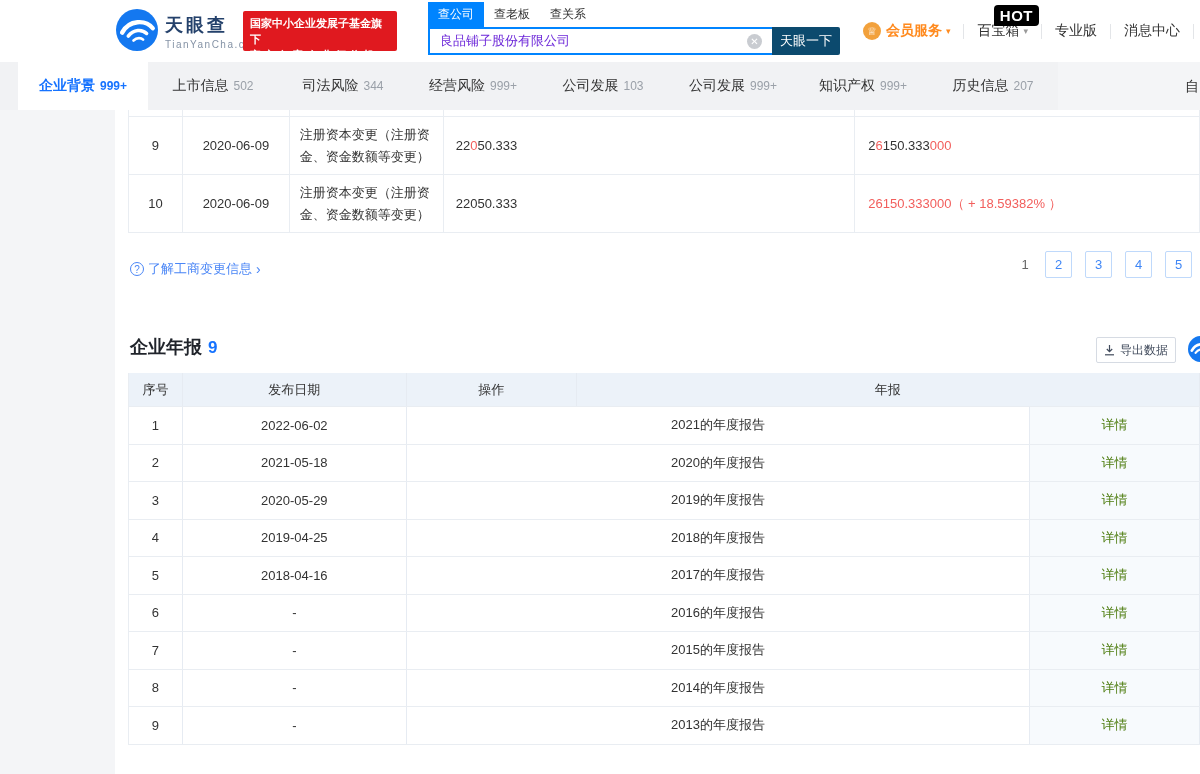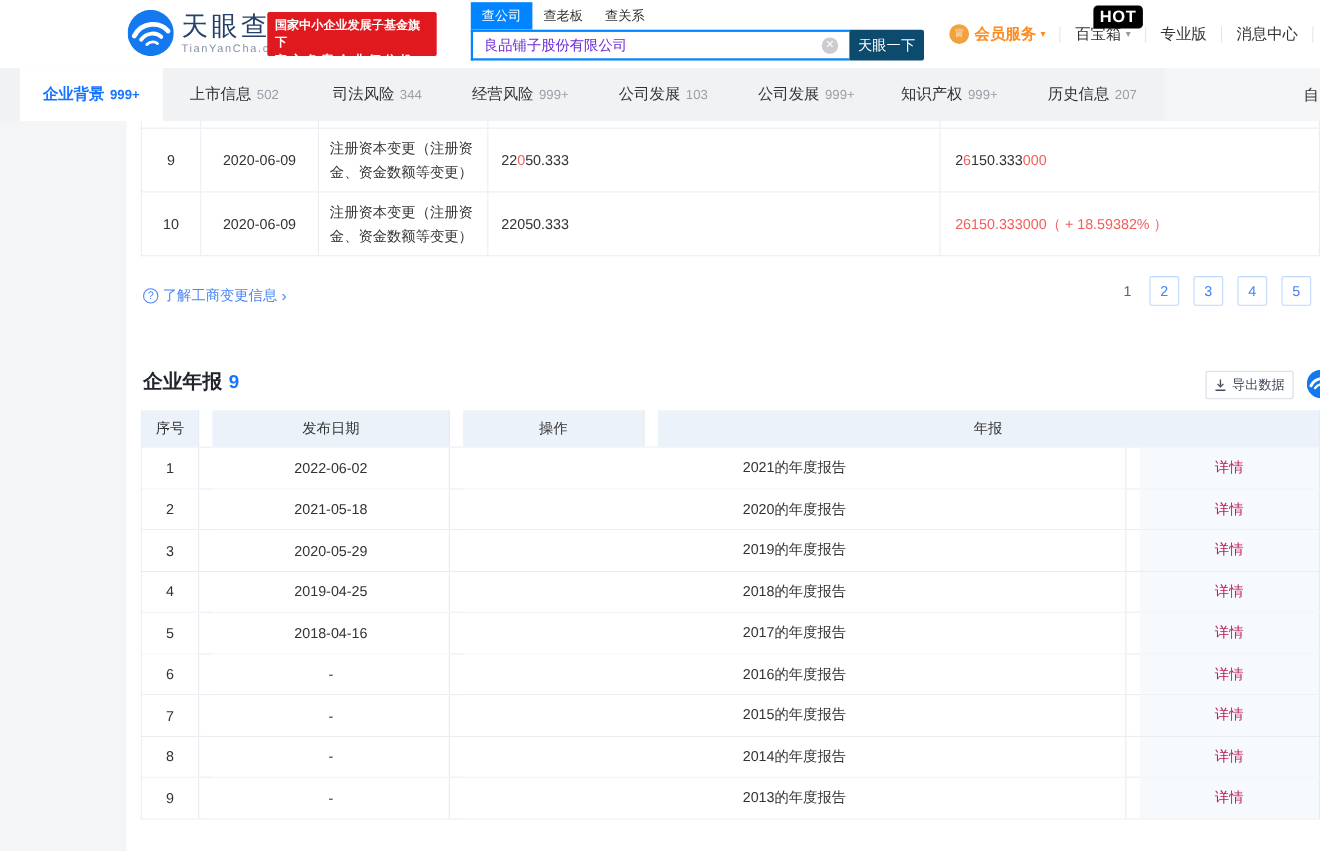--- a/index.html
+++ b/index.html
@@ -4,21 +4,21 @@
 <style>
   * { margin:0; padding:0; box-sizing:border-box; }
   html,body { width:1200px; height:774px; }
   body { font-family:"Liberation Sans","DejaVu Sans",sans-serif; background:#f4f5f7; color:#333; }
   .screen { position:relative; width:1200px; height:774px; overflow:hidden; background:#f4f5f7; }
 
   
   .header { position:absolute; top:0; left:0; width:1200px; height:62px; background:#fff; }
   .logo { position:absolute; left:116px; top:9px; display:flex; align-items:center; cursor:pointer; }
   .logo-txt { margin-left:7px; }
-  .logo-title { font-size:24px; font-weight:normal; color:#24416b; letter-spacing:3px; line-height:28px; }
+  .logo-title { font-size:18px; font-weight:bold; color:#24416b; letter-spacing:3px; line-height:28px; }
   .logo-sub { font-size:10px; color:#8593a6; letter-spacing:1.5px; line-height:11px; }
   .gov-badge { position:absolute; left:243px; top:11px; width:154px; height:40px; background:#e0191f; color:#fff;
     border-radius:2px; padding:4px 7px; font-weight:bold; font-size:11px; line-height:16px; }
   .gov-badge .l2 { letter-spacing:3.2px; }
 
   .search-wrap { position:absolute; left:428px; top:3px; }
   .stabs { display:flex; align-items:flex-end; height:24px; }
   .stab { font-size:12px; color:#333; padding:4px 10px; cursor:pointer; }
   .stab.active { background:#0084ff; color:#fff; }
   .sbox { display:flex; margin-top:0; }
@@ -82,28 +82,28 @@
   .sec-head { position:absolute; left:15px; top:225px; font-size:18px; font-weight:bold; color:#20242b; }
   .sec-head .cnt { color:#1673ff; margin-left:6px; font-size:17px; }
   .export-btn { position:absolute; top:227px; left:981px; width:80px; height:26px; border:1px solid #d6dbe3;
     border-radius:2px; background:#fff; display:flex; align-items:center; justify-content:center; font-size:12px;
     color:#414b5c; cursor:pointer; font-family:inherit; }
   .export-btn svg { margin-right:5px; }
   .float-widget { position:absolute; left:1073px; top:226px; width:26px; height:26px; cursor:pointer; }
 
   
   .at { position:absolute; left:13px; top:263px; width:1072px; }
-  .at-row { display:flex; border-bottom:1px solid #e9edf2; border-left:1px solid #e9edf2;gap:12px; }
+  .at-row { display:flex; border-bottom:1px solid #e9edf2; border-left:1px solid #e9edf2; }
   .at-c { border-right:1px solid #e6ebf2; display:flex; align-items:center; justify-content:center;
     font-size:13px; color:#333; }
   .at-head .at-c { height:33px; background:#ecf2f9; }
   .at-data .at-c { height:36.5px; background:#fff; }
   .at-data .a3 { background:#f7fafd; }
   .a0 { width:54px; } .a1 { width:224px; } .a2 { width:624px; } .a3 { width:170px; }
-  .detail-link { color:#be185d; cursor:pointer; }
+  .detail-link { color:#4d7c0f; cursor:pointer; }
 </style>
 </head>
 <body>
 
 <div class="screen">
 
   <div class="header">
     <div class="logo">
       <svg width="42" height="42" viewBox="0 0 48 48">
         <circle cx="24" cy="24" r="24" fill="#1478f0"></circle>

